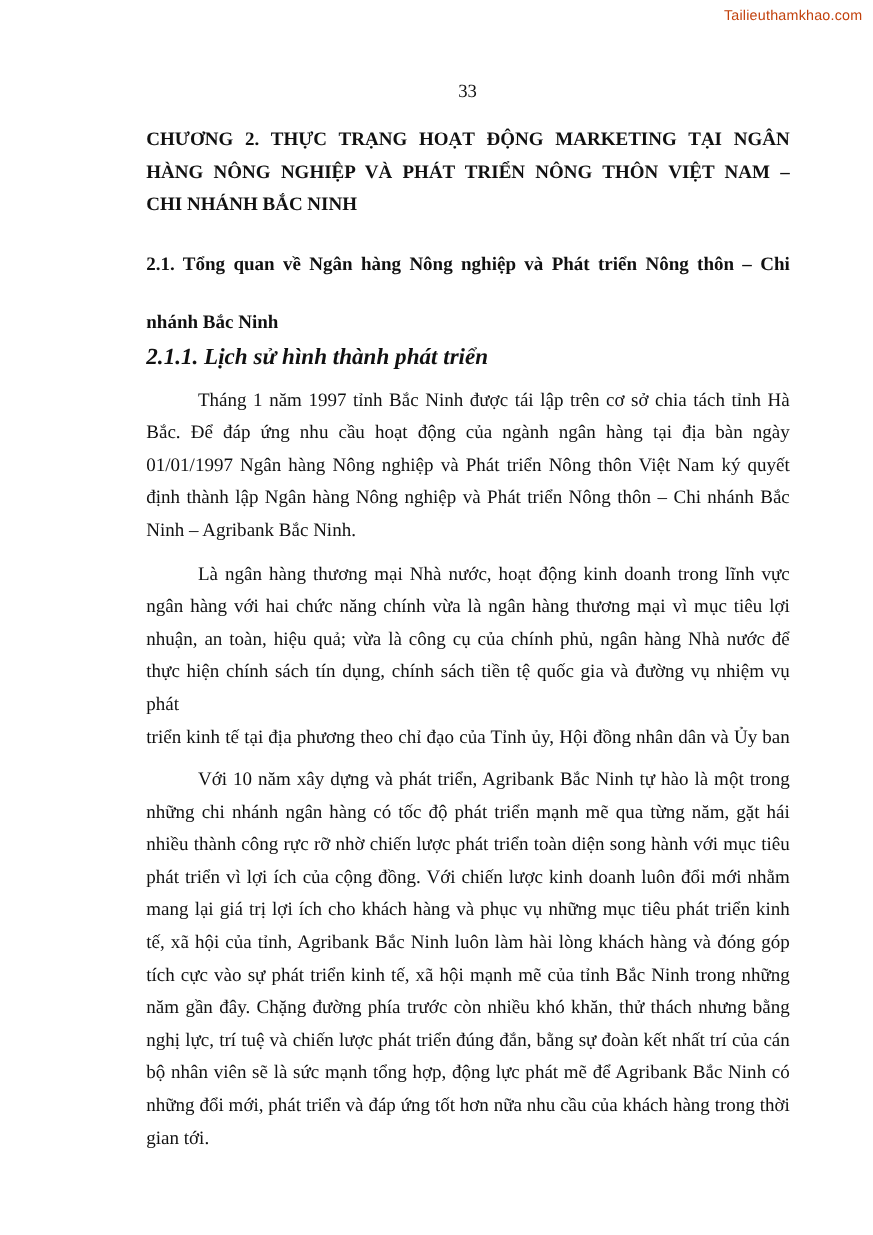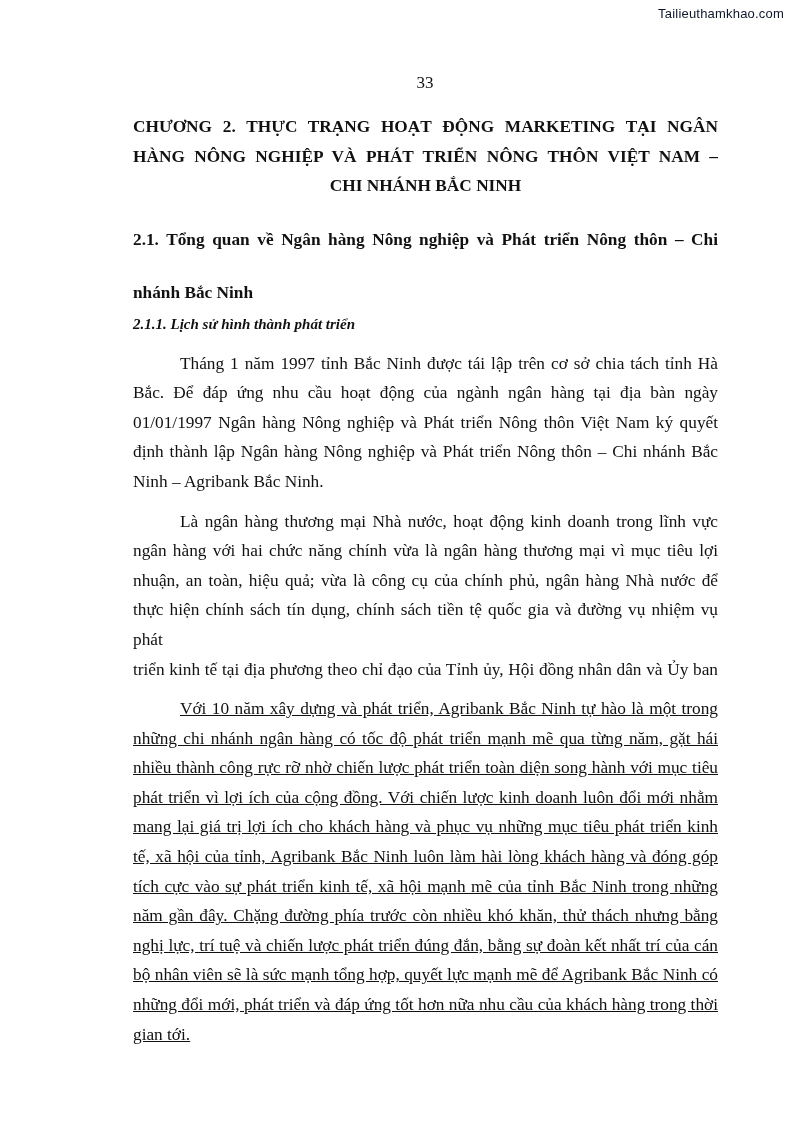--- a/index.html
+++ b/index.html
@@ -1,27 +1,27 @@
 <!DOCTYPE html>
 <html><head>
 <meta charset="utf-8">
 <style>
   html, body { margin: 0; padding: 0; background: #ffffff; }
   body { width: 794px; height: 1123px; position: relative; overflow: hidden;
          font-family: "Liberation Serif", serif; color: #111; }
   .watermark { position: absolute; top: 6px; right: 10px; font-family: "Liberation Sans", sans-serif;
-               font-size: 13px; color: #0f172a; letter-spacing: 0.2px; }
+               font-size: 13px; color: #c2410c; letter-spacing: 0.2px; }
   .page-number { position: absolute; top: 73px; left: 0; width: 850px; text-align: center;
                  font-size: 17px; font-family: "Liberation Serif", serif; }
   .content { position: absolute; left: 133px; width: 585px; top: 112px; }
   .line { font-size: 17.3px; line-height: 29.6px; white-space: nowrap; }
   .justify { text-align: justify; text-align-last: justify; white-space: normal; }
-  .chapter { font-weight: bold; font-size: 17.3px; text-align: center; }
+  .chapter { font-weight: bold; font-size: 17.3px; }
   .section { font-weight: bold; font-size: 17.3px; margin-top: 24px; }
-  .subsection { font-weight: bold; font-style: italic; font-size: 15px; }
+  .subsection { font-weight: bold; font-style: italic; font-size: 21px; }
   .para { margin: 0; }
   .indent { text-indent: 47px; }
 </style>
 </head>
 <body>
 
 <div class="watermark">Tailieuthamkhao.com</div>
 
 <div class="page-number">33</div>
 
@@ -49,28 +49,28 @@
   </div>
 
   <div class="para" style="margin-top:10px;">
     <div class="line justify indent">Là ngân hàng thương mại Nhà nước, hoạt động kinh doanh trong lĩnh vực</div>
     <div class="line justify">ngân hàng với hai chức năng chính vừa là ngân hàng thương mại vì mục tiêu lợi</div>
     <div class="line justify">nhuận, an toàn, hiệu quả; vừa là công cụ của chính phủ, ngân hàng Nhà nước để</div>
     <div class="line justify">thực hiện chính sách tín dụng, chính sách tiền tệ quốc gia và đường vụ nhiệm vụ phát</div>
     <div class="line justify">triển kinh tế tại địa phương theo chỉ đạo của Tỉnh ủy, Hội đồng nhân dân và Ủy ban</div>
   </div>
 
-  <div class="para" style="margin-top:10px;text-decoration:underline;">
+  <div class="para" style="margin-top:10px;">
     <div class="line justify indent">Với 10 năm xây dựng và phát triển, Agribank Bắc Ninh tự hào là một trong</div>
     <div class="line justify">những chi nhánh ngân hàng có tốc độ phát triển mạnh mẽ qua từng năm, gặt hái</div>
     <div class="line justify">nhiều thành công rực rỡ nhờ chiến lược phát triển toàn diện song hành với mục tiêu</div>
     <div class="line justify">phát triển vì lợi ích của cộng đồng. Với chiến lược kinh doanh luôn đổi mới nhằm</div>
     <div class="line justify">mang lại giá trị lợi ích cho khách hàng và phục vụ những mục tiêu phát triển kinh</div>
     <div class="line justify">tế, xã hội của tỉnh, Agribank Bắc Ninh luôn làm hài lòng khách hàng và đóng góp</div>
     <div class="line justify">tích cực vào sự phát triển kinh tế, xã hội mạnh mẽ của tỉnh Bắc Ninh trong những</div>
     <div class="line justify">năm gần đây. Chặng đường phía trước còn nhiều khó khăn, thử thách nhưng bằng</div>
     <div class="line justify">nghị lực, trí tuệ và chiến lược phát triển đúng đắn, bằng sự đoàn kết nhất trí của cán</div>
-    <div class="line justify">bộ nhân viên sẽ là sức mạnh tổng hợp, quyết lực mạnh mẽ để Agribank Bắc Ninh có</div>
+    <div class="line justify">bộ nhân viên sẽ là sức mạnh tổng hợp, động lực phát mẽ để Agribank Bắc Ninh có</div>
     <div class="line justify">những đổi mới, phát triển và đáp ứng tốt hơn nữa nhu cầu của khách hàng trong thời</div>
     <div class="line">gian tới.</div>
   </div>
 
 </div>
 
 </body></html>

